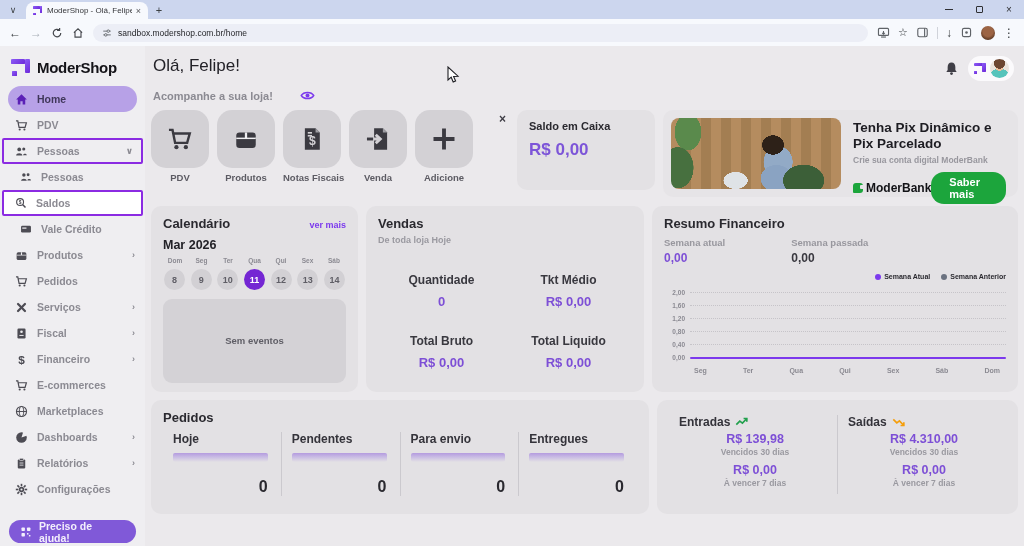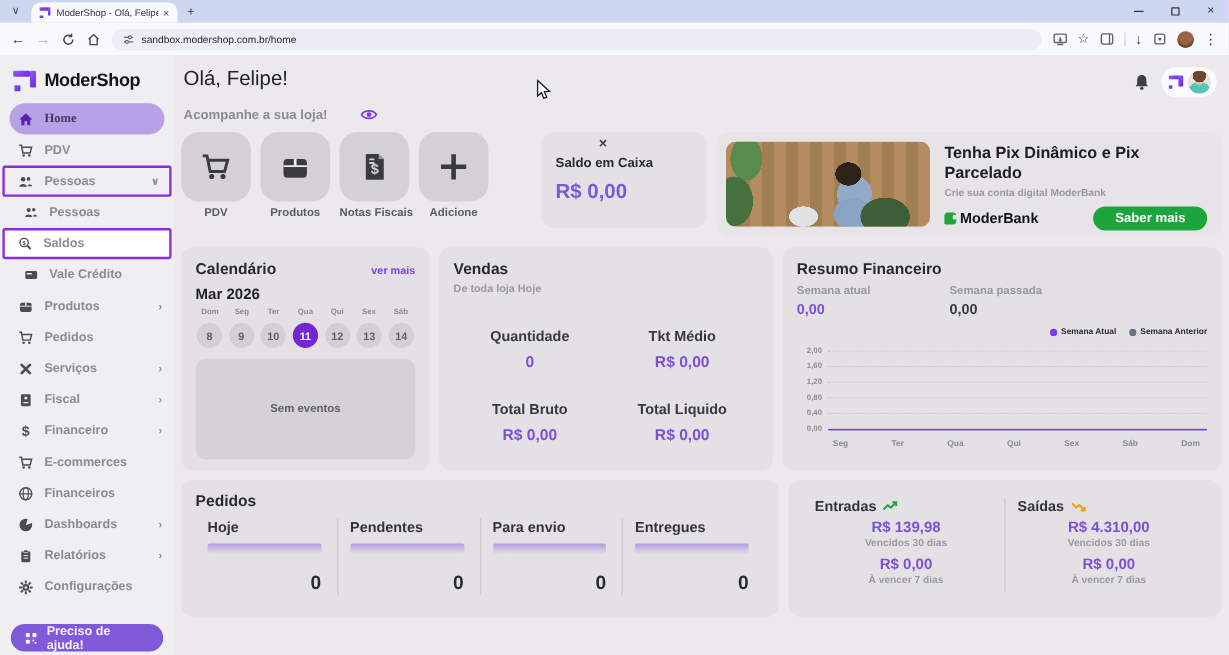--- a/index.html
+++ b/index.html
@@ -50,21 +50,21 @@
   .mark-sm { width:10px; height:10px; }
   .mark-md { width:13px; height:13px; }
   .logo-text { font-size:15px; font-weight:800; color:#141318; letter-spacing:-0.3px; }
 
   .nav { flex:1; }
   .nav-item { height:26px; display:flex; align-items:center; gap:9px; padding:0 10px 0 15px;
     color:#8b8a92; font-size:10.5px; font-weight:700; cursor:default; }
   .nav-item svg { color:#4d4c54; flex:0 0 auto; }
   .nav-item .lbl { flex:1; white-space:nowrap; }
   .nav-item .chev { font-size:9px; color:#8b8a92; }
-  .nav-item.active { background:#b7a1e7; border-radius:13px; margin:0 8px; padding-left:7px; color:#40375a;font-family:Liberation Serif, serif; }
+  .nav-item.active { background:#b7a1e7; border-radius:13px; margin:0 8px; padding-left:7px; color:#40375a; }
   .nav-item.active svg { color:#5b21b6; }
   .nav-item.sub { padding-left:20px; }
   .nav-item.ann { outline:2px solid #8b2be2; outline-offset:-2px; border-radius:2px; margin:0 2px;
     padding-left:13px; }
   .nav-item.ann-white { background:#ffffff; }
 
   .help-btn { margin:18px 9px 3px 9px; height:23px; background:#8059d8; border-radius:13px; color:#f3effc;
     display:flex; align-items:center; gap:7px; padding:0 11px; font-size:10.5px; font-weight:700; cursor:default; }
   .sidebar-footer { display:flex; align-items:center; justify-content:space-between; padding:3px 10px 6px 10px; }
   .version { font-size:8px; font-weight:700; color:#3e3d44; }
@@ -100,21 +100,21 @@
   .qa { width:58px; text-align:center; }
   .qa-tile { width:58px; height:58px; background:#d3d1d5; border-radius:15px; display:flex;
     align-items:center; justify-content:center; color:#3b3a41; cursor:default; }
   .qa-lbl { font-size:9.5px; font-weight:700; color:#5c5b63; margin-top:4px; white-space:nowrap; }
   .quick-close { position:absolute; left:348px; top:2px; font-size:12px; color:#3f3e46; font-weight:700; cursor:default; }
 
   .card { background:#e3e1e4; border-radius:10px; padding:10px 12px; }
   .card-title { font-size:13px; font-weight:800; color:#2a292f; }
 
   .saldo-card { width:138px; height:80px; margin-left:44px; }
-  .saldo-title { font-size:11px; font-weight:800; color:#2a292f;margin-top:10px; }
+  .saldo-title { font-size:11px; font-weight:800; color:#2a292f; }
   .saldo-value { font-size:17px; font-weight:700; color:#7d55d8; margin-top:8px; }
 
   .banner { flex:1; margin-left:8px; height:87px; background:#e6e4e7; border-radius:10px; display:flex;
     gap:10px; padding:8px; }
   .banner-img { width:170px; border-radius:8px; flex:0 0 auto;
     background:
       radial-gradient(ellipse 34px 26px at 78% 88%, #3c5f38 0 60%, transparent 61%),
       radial-gradient(ellipse 26px 34px at 4% 70%, #47703f 0 60%, transparent 61%),
       radial-gradient(ellipse 22px 30px at 10% 20%, #5a8a4c 0 60%, transparent 61%),
       radial-gradient(ellipse 20px 14px at 38% 88%, #dfe3e6 0 60%, transparent 61%),
@@ -480,21 +480,21 @@
       <div class="nav-item">
         <svg class="ic" width="13" height="13">
             <use href="#i-cart"></use>
           </svg>
         <span class="lbl">E-commerces</span>
       </div>
       <div class="nav-item">
         <svg class="ic" width="13" height="13">
             <use href="#i-globe"></use>
           </svg>
-        <span class="lbl">Financeiros</span>
+        <span class="lbl">Marketplaces</span>
       </div>
       <div class="nav-item">
         <svg class="ic" width="13" height="13">
             <use href="#i-pie"></use>
           </svg>
         <span class="lbl">Dashboards</span>
         <span class="chev">›</span>
       </div>
       <div class="nav-item">
         <svg class="ic" width="13" height="13">
@@ -576,20 +576,28 @@
         <div class="qa">
           <div class="qa-tile">
               <svg class="ic" width="26" height="26">
                 <use href="#i-invoice"></use>
               </svg>
             </div>
           <div class="qa-lbl">Notas Fiscais</div>
         </div>
         <div class="qa">
           <div class="qa-tile">
+              <svg class="ic" width="26" height="26">
+                <use href="#i-docarrow"></use>
+              </svg>
+            </div>
+          <div class="qa-lbl">Venda</div>
+        </div>
+        <div class="qa">
+          <div class="qa-tile">
               <svg class="ic" width="28" height="28">
                 <use href="#i-plusbig"></use>
               </svg>
             </div>
           <div class="qa-lbl">Adicione</div>
         </div>
       </div>
       <span class="quick-close">×</span>
 
       <div class="card saldo-card">

